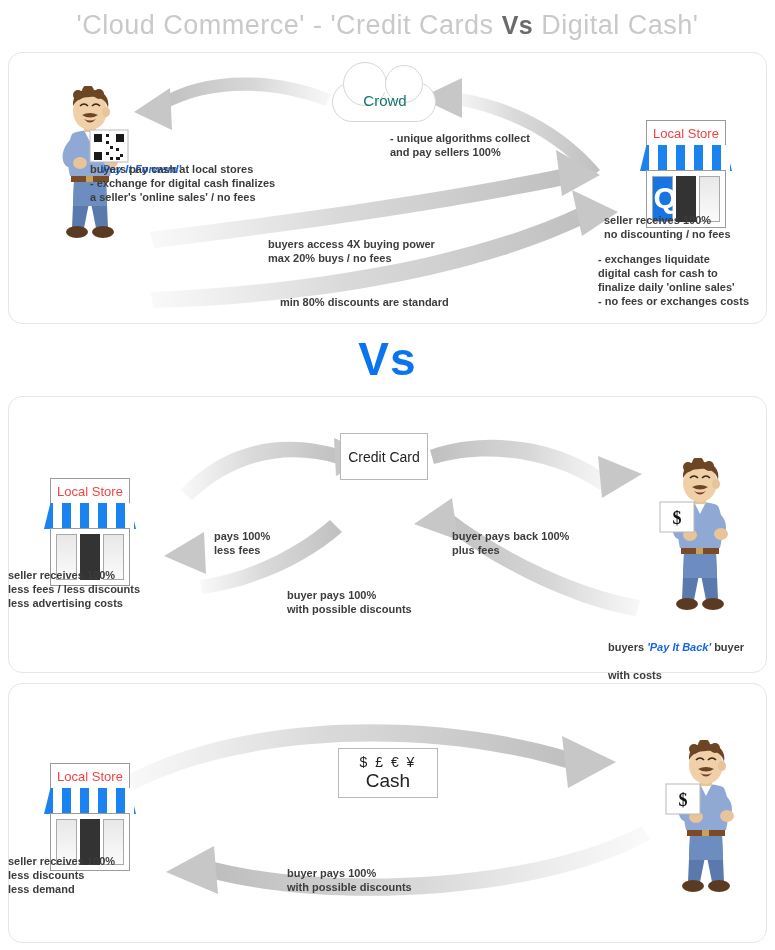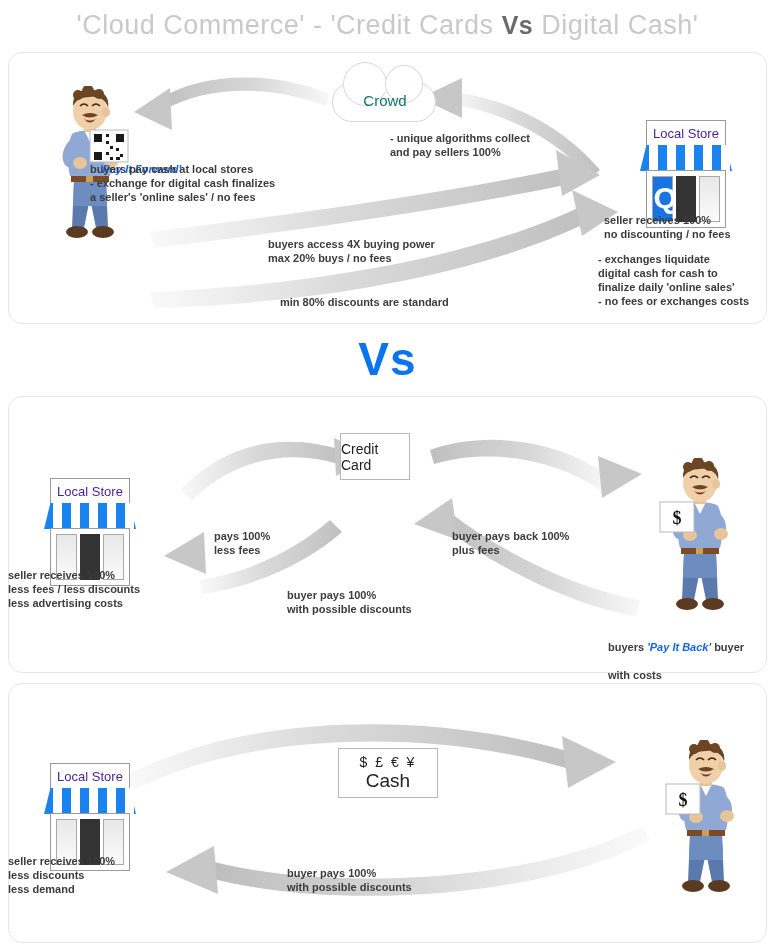--- a/index.html
+++ b/index.html
@@ -105,21 +105,21 @@
   .box .line2 { font-size: 19px; color: #222; }
   .box .single { font-size: 14px; color: #222; }
 
   
   .store { position: absolute; }
   .store .sign {
     position: absolute; left: 7%; top: 0;
     width: 86%; height: 26px;
     border: 1.4px solid #9b9b9b; background: #fff;
     display: flex; align-items: center; justify-content: center;
-    font-size: 13px; color: #4c1d95;
+    font-size: 13px; color: #ef4444;
   }
   .store .awning {
     position: absolute; left: 0; top: 25px;
     width: 100%; height: 26px;
     background: repeating-linear-gradient(90deg,
       #1a83f0 0px, #1a83f0 9px, #ffffff 9px, #ffffff 18px);
     clip-path: polygon(0% 100%, 7% 0%, 93% 0%, 100% 100%);
   }
   .store .front {
     position: absolute; left: 7%; top: 50px;
@@ -336,21 +336,21 @@
 <div class="txt" style="left:604px; top:213px; width:166px;">seller receives 100%
 no discounting / no fees</div>
 
 <div class="txt" style="left:598px; top:252px; width:176px;">- exchanges liquidate
 digital cash for cash to
 finalize daily 'online sales'
 - no fees or exchanges costs</div>
 
 <div class="vs-divider">Vs</div>
 
-<div class="box" style="left:340px; top:433px; width:70px; height:47px;">
+<div class="box" style="left:340px; top:433px; width:88px; height:47px;">
   <div class="single">Credit Card</div>
 </div>
 
 <div class="store" style="left:44px; top:478px; width:92px; height:110px;">
   <div class="sign">Local Store</div>
   <div class="awning"></div>
   <div class="front">
     <div class="win"></div>
     <div class="door"></div>
     <div class="win"></div>

